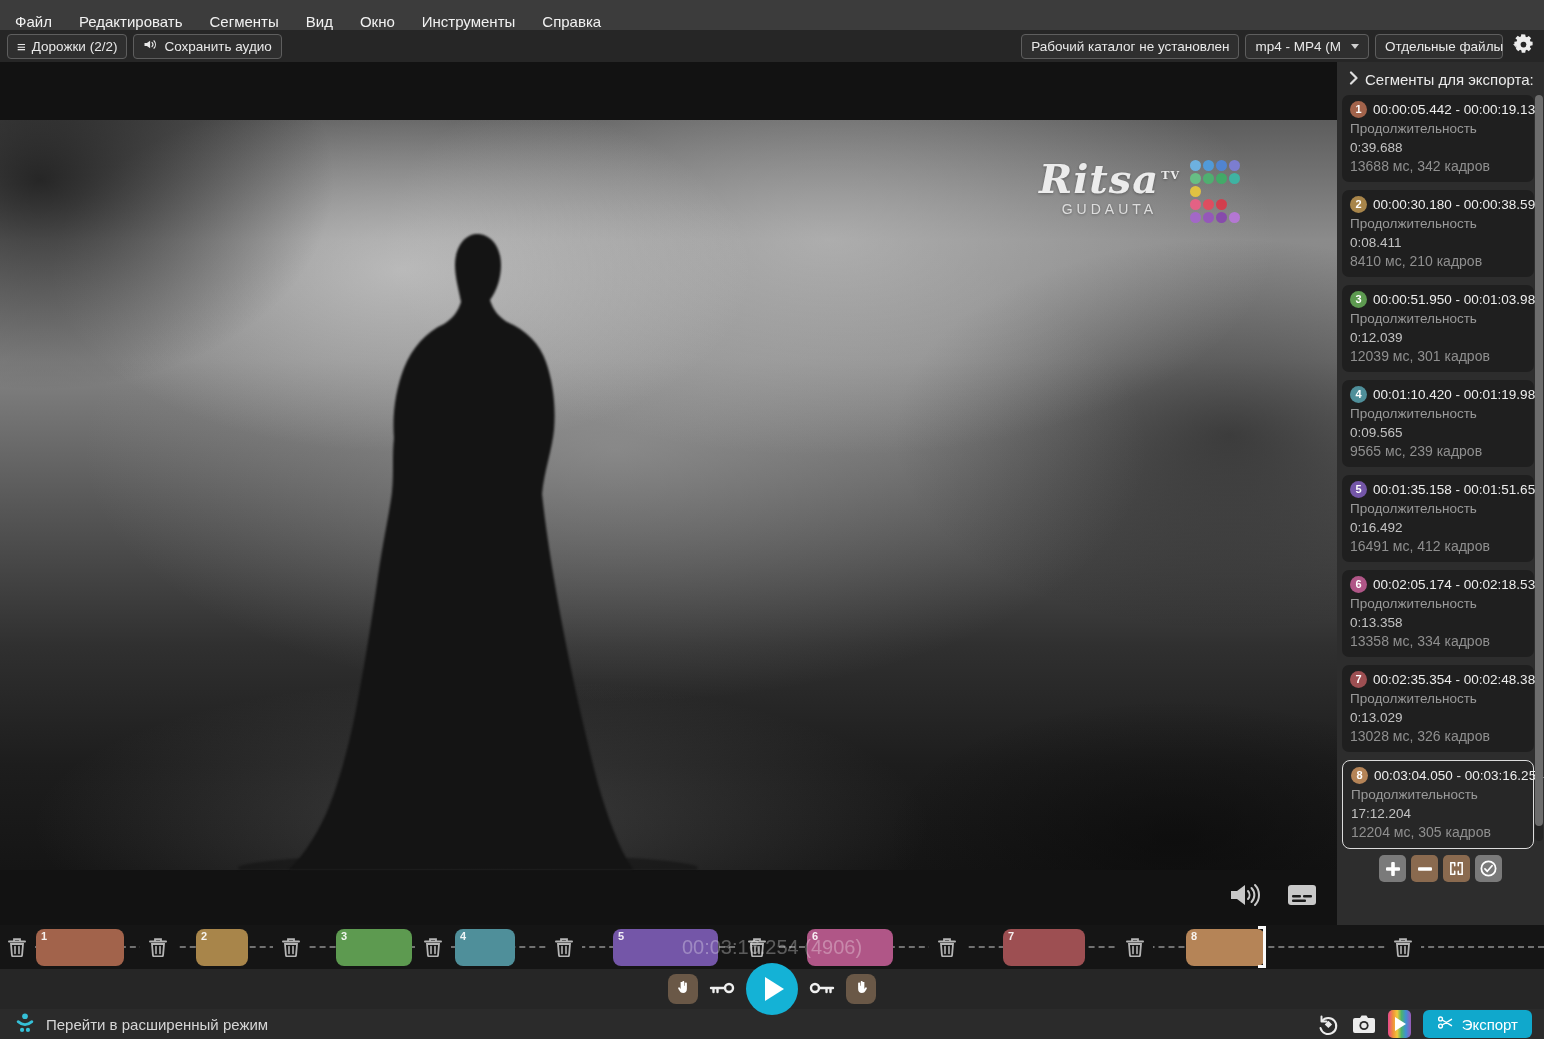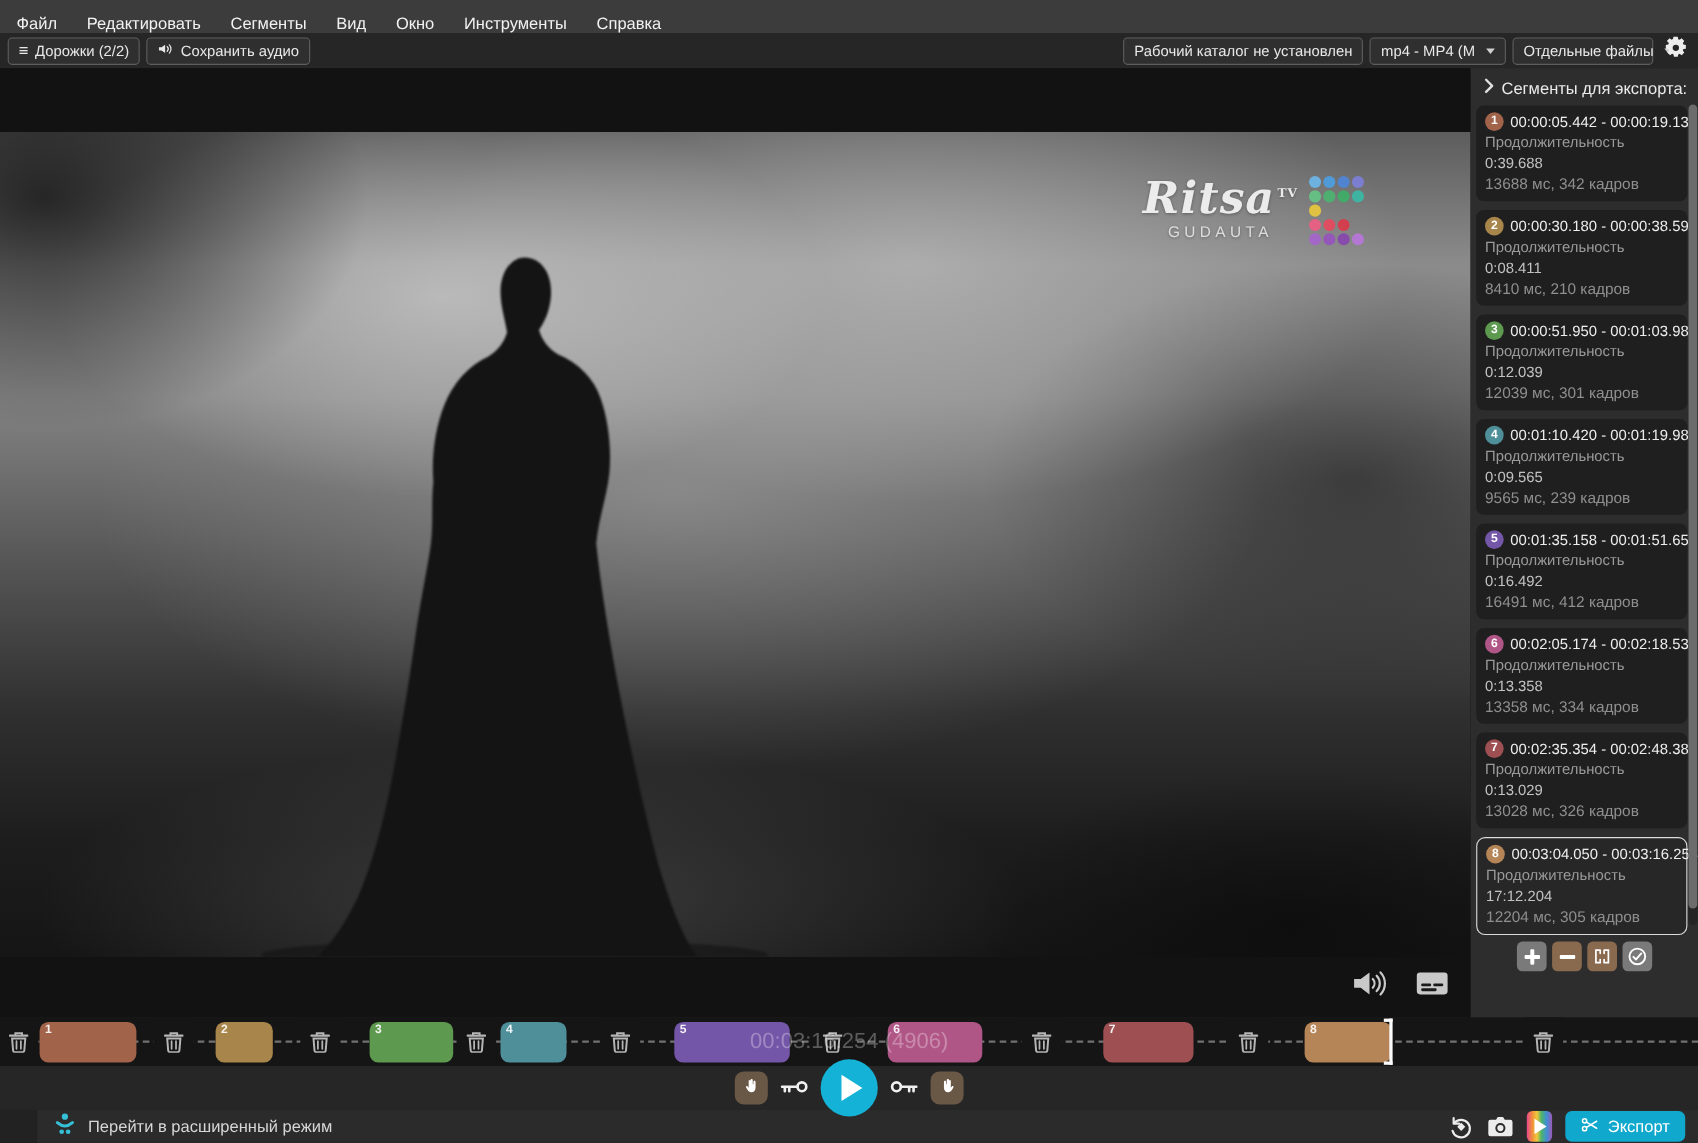--- a/index.html
+++ b/index.html
@@ -79,21 +79,21 @@
 
   
   .controls { height:40px; background:#262626; display:flex; align-items:center; justify-content:center; gap:9px; position:relative; }
   .ctl-hand { width:30px; height:30px; border-radius:8px; background:#6a5847; display:flex; align-items:center; justify-content:center; border:none; cursor:pointer; }
   .ctl-key { width:30px; height:30px; background:none; border:none; display:flex; align-items:center; justify-content:center; cursor:pointer; }
   .ctl-key.flip svg { transform:scaleX(-1); }
   .ctl-play { width:52px; height:52px; border-radius:50%; background:#14b2d6; border:none; display:flex; align-items:center; justify-content:center; cursor:pointer; z-index:4; margin-top:-6px; position:relative; top:3px; }
   .play-tri { width:0; height:0; border-top:12px solid transparent; border-bottom:12px solid transparent; border-left:19px solid #fff; margin-left:5px; }
 
   
-  .footer { height:30px; background:#2b2b2b; display:flex; padding:0 12px 0 14px; gap:10px;margin-left:34px; }
+  .footer { height:30px; background:#2b2b2b; display:flex; padding:0 12px 0 14px; gap:10px; }
   .adv-mode { display:flex; align-items:center; gap:10px; font-size:15px; color:#d6d6d6; cursor:pointer; }
   .footer-right { margin-left:auto; display:flex; align-items:center; gap:12px; }
   .ficon { background:none; border:none; display:flex; align-items:center; cursor:pointer; padding:0; }
   .rainbow { width:23px; height:28px; border-radius:5px; display:flex; align-items:center; justify-content:center;
     background:linear-gradient(90deg,#e8468e 0%,#f0913a 22%,#f2c83c 40%,#4db46a 58%,#3f8fd4 78%,#9b59b6 100%); }
   .rainbow .tri { width:0; height:0; border-top:7px solid transparent; border-bottom:7px solid transparent; border-left:11px solid #fff; margin-left:3px; }
   .export-btn { background:#10a8cc; color:#fff; border:none; border-radius:6px; height:28px; padding:0 14px; font-size:15px; display:flex; align-items:center; gap:8px; cursor:pointer; font-family:inherit; }
 </style>
 </head>
 <body>

